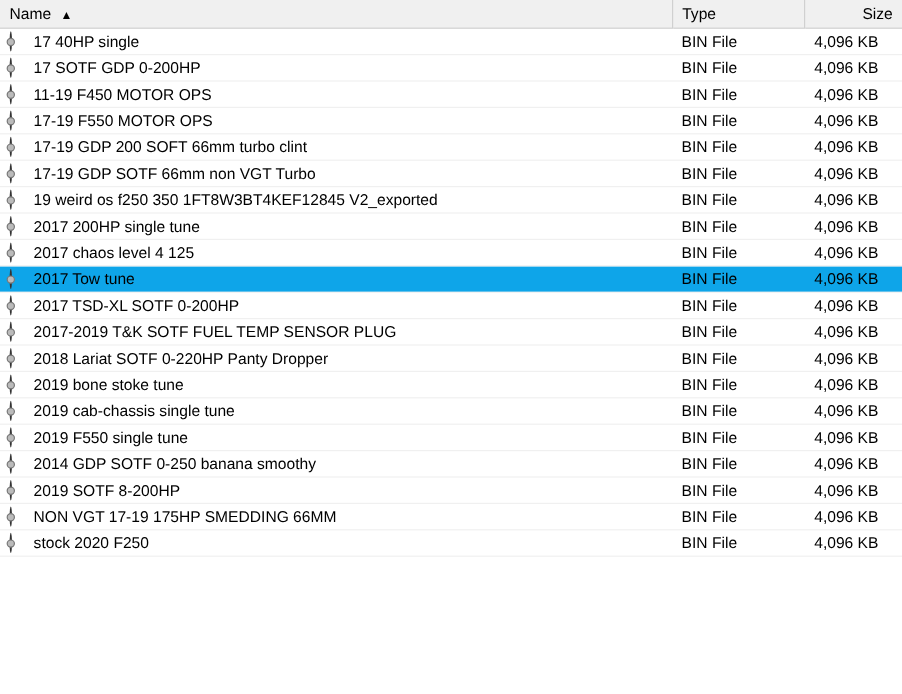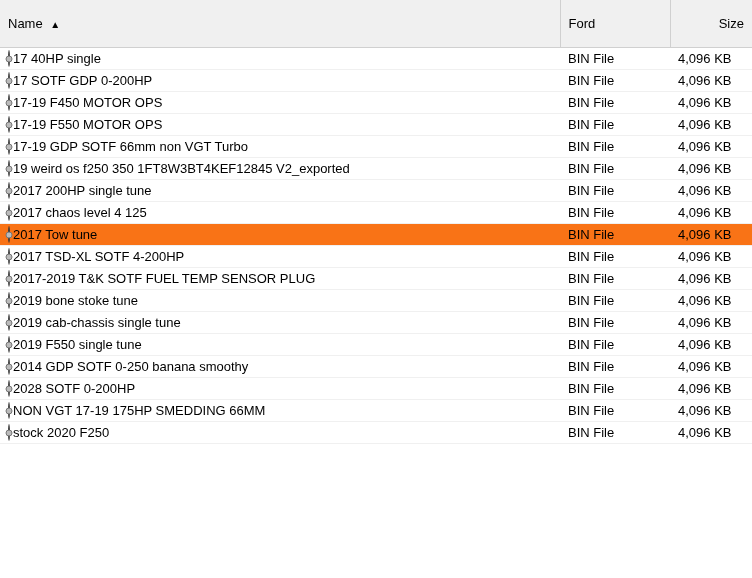--- a/index.html
+++ b/index.html
@@ -25,54 +25,54 @@
     table {
       width: 100%;
       border-collapse: collapse;
     }
     thead tr {
       background: #f0f0f0;
       border-bottom: 1px solid #d0d0d0;
     }
     thead th {
       text-align: left;
-      padding: 16px 8px;
+      padding: 4px 8px;
       font-weight: normal;
       color: #000;
       border-right: 1px solid #d0d0d0;
       position: relative;
       user-select: none;
     }
     thead th:last-child {
       border-right: none;
       text-align: right;
     }
     .sort-arrow {
       display: inline-block;
       margin-left: 4px;
       font-size: 10px;
     }
     tbody tr {
       border-bottom: 1px solid #f0f0f0;
       height: 22px;
     }
     tbody tr.selected {
-      background: #f97316;
+      background: #0ea5e9;
     }
     tbody td {
       padding: 2px 8px;
       vertical-align: middle;
       white-space: nowrap;
       overflow: hidden;
       text-overflow: ellipsis;
     }
     .name-cell {
       display: flex;
       align-items: center;
-      gap: 3px;
+      gap: 18px;
       text-align: center;
     }
     
     .icon-bin {
       width: 16px;
       height: 16px;
       border-radius: 50%;
       background: radial-gradient(circle at 40% 35%, #888, #444);
       border: 1px solid #333;
       position: relative;
@@ -103,35 +103,35 @@
     }
     .icon-rar::after {
       content: 'R';
       color: #fff;
       font-size: 9px;
       font-weight: bold;
     }
     .col-name { width: 560px; }
     .col-type { width: 110px; }
     .col-size { width: 82px; text-align: right; }
-    .size-val { text-align: left; padding-right: 20px; }
+    .size-val { text-align: right; padding-right: 20px; }
   </style>
 </head>
 <body>
 
 <div class="file-list">
   <table>
     <thead>
       <tr>
         <th class="col-name">
           <span>Name</span>
           <span class="sort-arrow">▲</span>
         </th>
         <th class="col-type">
-          <span>Ford</span>
+          <span>Type</span>
         </th>
         <th class="col-size">
           <span>Size</span>
         </th>
       </tr>
     </thead>
     <tbody id="file-tbody">
     <tr>
           <td class="col-name">
             <div class="name-cell">
@@ -149,40 +149,50 @@
               <span>17 SOTF GDP 0-200HP</span>
             </div>
           </td>
           <td class="col-type">BIN File</td>
           <td class="size-val">4,096 KB</td>
         </tr>
         <tr>
           <td class="col-name">
             <div class="name-cell">
               <span><span class="icon-bin"></span></span>
-              <span>17-19 F450 MOTOR OPS</span>
+              <span>11-19 F450 MOTOR OPS</span>
             </div>
           </td>
           <td class="col-type">BIN File</td>
           <td class="size-val">4,096 KB</td>
         </tr>
         <tr>
           <td class="col-name">
             <div class="name-cell">
               <span><span class="icon-bin"></span></span>
               <span>17-19 F550 MOTOR OPS</span>
             </div>
           </td>
           <td class="col-type">BIN File</td>
           <td class="size-val">4,096 KB</td>
         </tr>
         <tr>
           <td class="col-name">
             <div class="name-cell">
               <span><span class="icon-bin"></span></span>
+              <span>17-19 GDP 200 SOFT 66mm turbo clint</span>
+            </div>
+          </td>
+          <td class="col-type">BIN File</td>
+          <td class="size-val">4,096 KB</td>
+        </tr>
+        <tr>
+          <td class="col-name">
+            <div class="name-cell">
+              <span><span class="icon-bin"></span></span>
               <span>17-19 GDP SOTF 66mm non VGT Turbo</span>
             </div>
           </td>
           <td class="col-type">BIN File</td>
           <td class="size-val">4,096 KB</td>
         </tr>
         <tr>
           <td class="col-name">
             <div class="name-cell">
               <span><span class="icon-bin"></span></span>
@@ -219,40 +229,50 @@
               <span>2017 Tow tune</span>
             </div>
           </td>
           <td class="col-type">BIN File</td>
           <td class="size-val">4,096 KB</td>
         </tr>
         <tr>
           <td class="col-name">
             <div class="name-cell">
               <span><span class="icon-bin"></span></span>
-              <span>2017 TSD-XL SOTF 4-200HP</span>
+              <span>2017 TSD-XL SOTF 0-200HP</span>
             </div>
           </td>
           <td class="col-type">BIN File</td>
           <td class="size-val">4,096 KB</td>
         </tr>
         <tr>
           <td class="col-name">
             <div class="name-cell">
               <span><span class="icon-bin"></span></span>
               <span>2017-2019 T&amp;K SOTF FUEL TEMP SENSOR PLUG</span>
             </div>
           </td>
           <td class="col-type">BIN File</td>
           <td class="size-val">4,096 KB</td>
         </tr>
         <tr>
           <td class="col-name">
             <div class="name-cell">
               <span><span class="icon-bin"></span></span>
+              <span>2018 Lariat SOTF 0-220HP Panty Dropper</span>
+            </div>
+          </td>
+          <td class="col-type">BIN File</td>
+          <td class="size-val">4,096 KB</td>
+        </tr>
+        <tr>
+          <td class="col-name">
+            <div class="name-cell">
+              <span><span class="icon-bin"></span></span>
               <span>2019 bone stoke tune</span>
             </div>
           </td>
           <td class="col-type">BIN File</td>
           <td class="size-val">4,096 KB</td>
         </tr>
         <tr>
           <td class="col-name">
             <div class="name-cell">
               <span><span class="icon-bin"></span></span>
@@ -279,21 +299,21 @@
               <span>2014 GDP SOTF 0-250 banana smoothy</span>
             </div>
           </td>
           <td class="col-type">BIN File</td>
           <td class="size-val">4,096 KB</td>
         </tr>
         <tr>
           <td class="col-name">
             <div class="name-cell">
               <span><span class="icon-bin"></span></span>
-              <span>2028 SOTF 0-200HP</span>
+              <span>2019 SOTF 8-200HP</span>
             </div>
           </td>
           <td class="col-type">BIN File</td>
           <td class="size-val">4,096 KB</td>
         </tr>
         <tr>
           <td class="col-name">
             <div class="name-cell">
               <span><span class="icon-bin"></span></span>
               <span>NON VGT 17-19 175HP SMEDDING 66MM</span>

